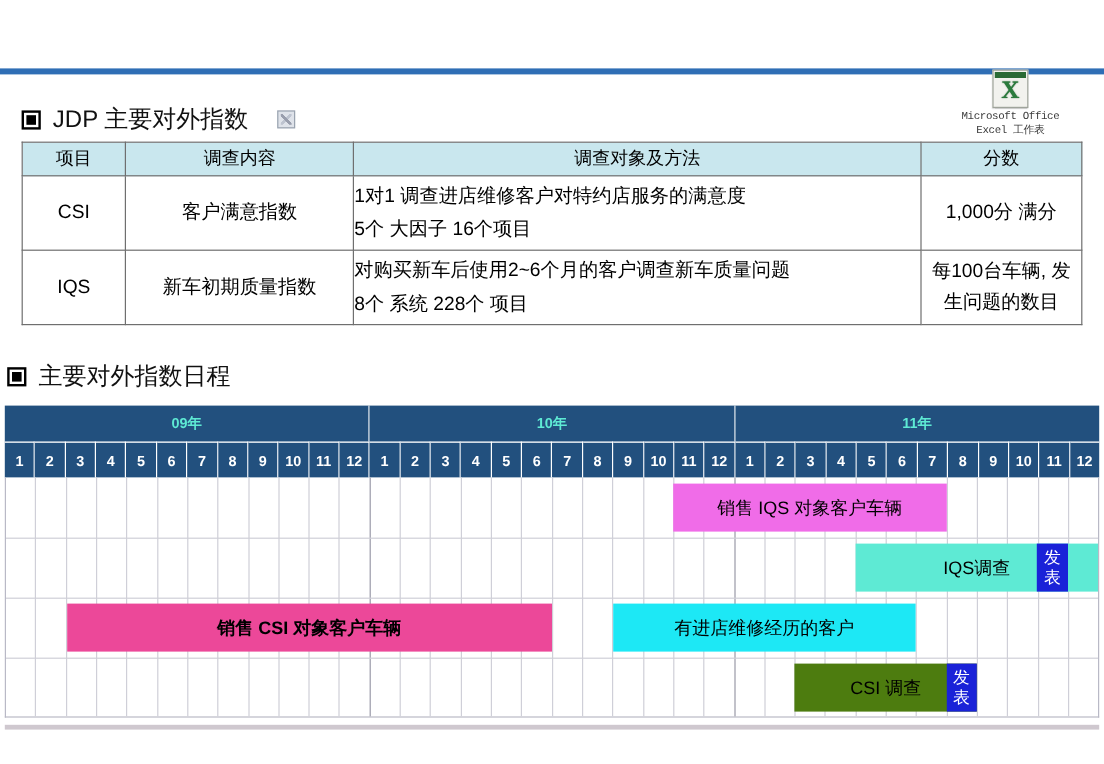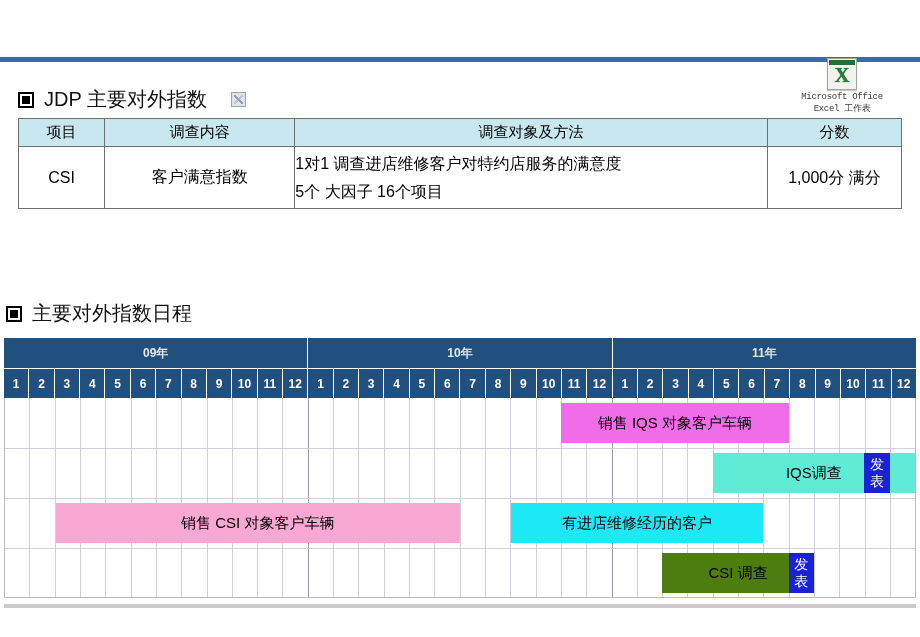--- a/index.html
+++ b/index.html
@@ -76,21 +76,21 @@
   td.c-code{text-align:center;font-size:17px;}
   td.c-name{text-align:center;font-size:17px;}
   td.c-desc{padding:6px 8px;font-size:15px;line-height:1.75;}
   td.c-score{text-align:center;font-size:15px;line-height:1.6;padding:4px 4px;}
   .col-a{width:86px;}.col-b{width:190px;}.col-c{width:472px;}.col-d{width:134px;}
 
   
   .gantt{position:absolute;left:4px;top:338px;width:912px;}
   .g-years,.g-months{display:flex;width:100%;}
   .g-years div{
-    background:#22507e;color:#e5e5e5;font-size:12px;font-weight:bold;
+    background:#22507e;color:#5eead4;font-size:12px;font-weight:bold;
     text-align:center;line-height:30px;height:30px;
     border-right:1px solid #ffffff;box-sizing:border-box;
   }
   .g-years div:last-child{border-right:none;}
   .g-months div{
     background:#22507e;color:#fff;font-size:12px;font-weight:bold;
     text-align:center;line-height:30px;height:30px;
     border-right:1px solid #ffffff;border-top:1px solid #ffffff;box-sizing:border-box;
     flex:1 1 0;
   }
@@ -153,20 +153,32 @@
     <tbody>
       <tr style="height:62px">
         <td class="c-code">CSI</td>
         <td class="c-name">客户满意指数</td>
         <td class="c-desc">
           <div>1对1  调查进店维修客户对特约店服务的满意度</div>
           <div>5个  大因子  16个项目</div>
         </td>
         <td class="c-score">
           <div>1,000分  满分</div>
+        </td>
+      </tr>
+      <tr style="height:62px">
+        <td class="c-code">IQS</td>
+        <td class="c-name">新车初期质量指数</td>
+        <td class="c-desc">
+          <div>对购买新车后使用2~6个月的客户调查新车质量问题</div>
+          <div>8个  系统  228个  项目</div>
+        </td>
+        <td class="c-score">
+          <div>每100台车辆, 发</div>
+          <div>生问题的数目</div>
         </td>
       </tr>
     </tbody>
   </table>
 
   <div class="sec-head" id="sec-sched">
     <span class="sq-marker small"></span>
     <span class="label">主要对外指数日程</span>
   </div>
 
@@ -261,21 +273,21 @@
       <div id="gantt-bars">
           <div class="bar" style="left: 61.1111%; width: 25%; top: 5px; height: 40px; background: rgb(240, 108, 232);">
             <span>销售 IQS 对象客户车辆</span>
           </div>
           <div class="bar" style="left: 77.7778%; width: 22.2222%; top: 55px; height: 40px; background: #5eead4;">
             <span>IQS调查</span>
           </div>
           <div class="bar v pub" style="left: 94.4444%; width: 2.77778%; top: 55px; height: 40px; background: rgb(26, 34, 216); color: rgb(255, 255, 255);">
             <span>发表</span>
           </div>
-          <div class="bar" style="left: 5.55556%; width: 44.4444%; top: 105px; height: 40px; background: #f9a8d4;">
+          <div class="bar" style="left: 5.55556%; width: 44.4444%; top: 105px; height: 40px; background: #ec4899; font-weight: bold;">
             <span>销售 CSI 对象客户车辆</span>
           </div>
           <div class="bar" style="left: 55.5556%; width: 27.7778%; top: 105px; height: 40px; background: rgb(29, 232, 245);">
             <span>有进店维修经历的客户</span>
           </div>
           <div class="bar" style="left: 72.2222%; width: 16.6667%; top: 155px; height: 40px; background: #4d7c0f;">
             <span>CSI 调查</span>
           </div>
           <div class="bar v pub" style="left: 86.1111%; width: 2.77778%; top: 155px; height: 40px; background: rgb(26, 34, 216); color: rgb(255, 255, 255);">
             <span>发表</span>

